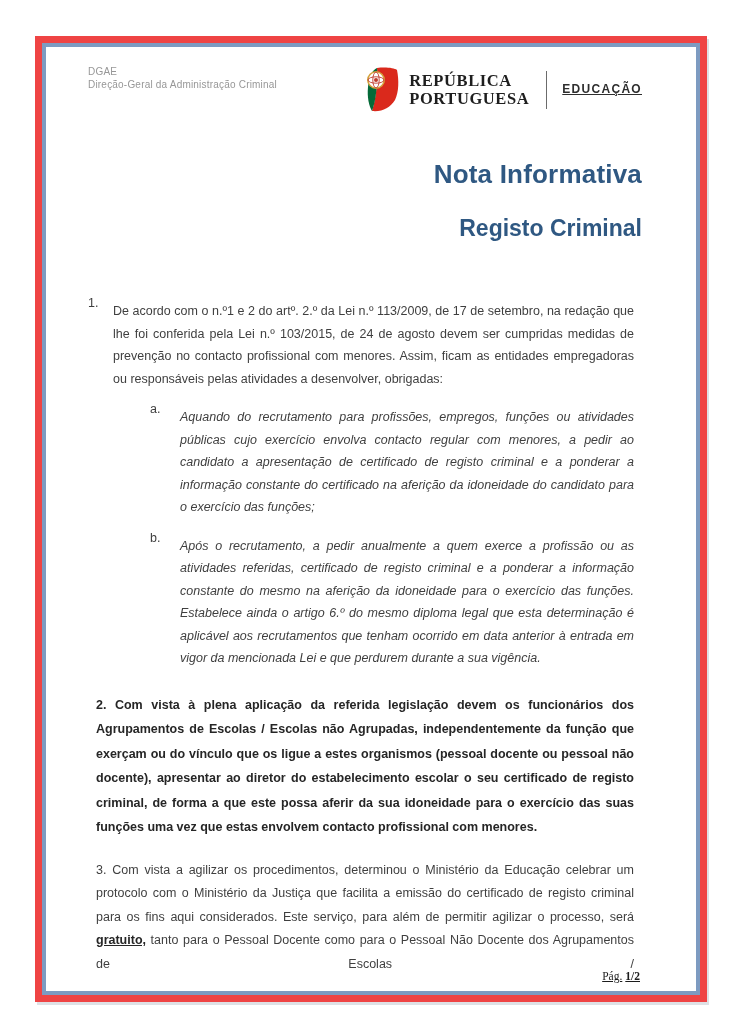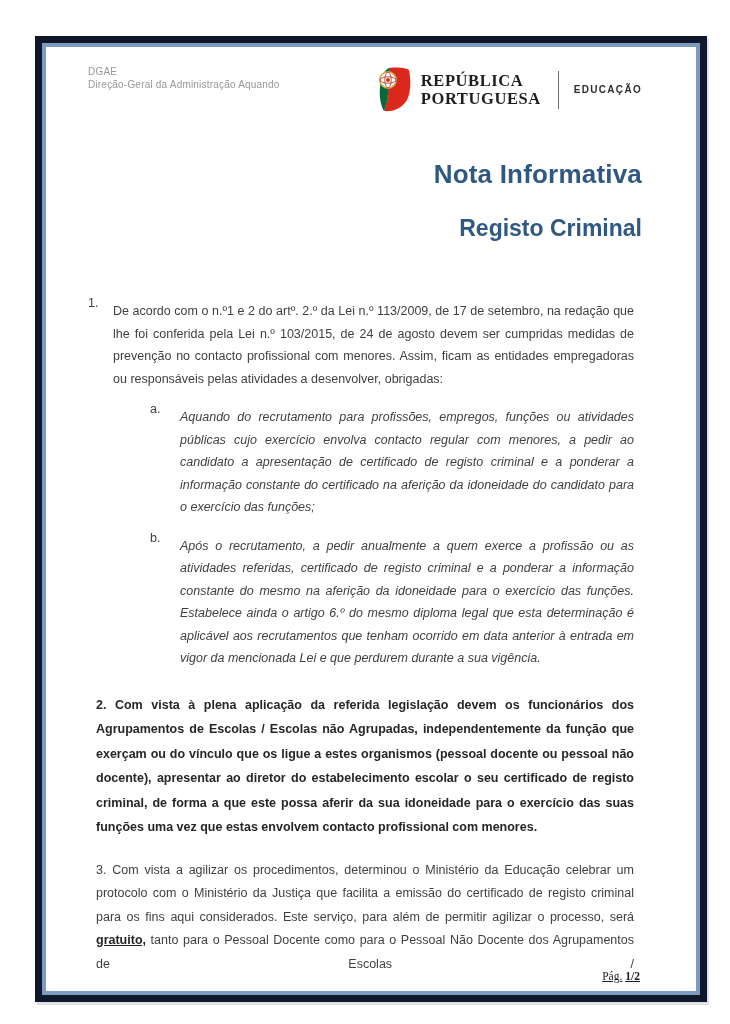--- a/index.html
+++ b/index.html
@@ -8,21 +8,21 @@
     position: relative;
     width: 730px;
     height: 1024px;
     background: #ffffff;
     font-family: "Liberation Sans", sans-serif;
     overflow: hidden;
   }
   .page-frame {
     position: absolute;
     left: 35px; top: 36px; right: 23px; bottom: 22px;
-    border: 7px solid #0f172a;
+    border: 7px solid #ef4444;
     background: #fef9c3;
     box-shadow: 2px 3px 0 rgba(160,168,180,0.35);
   }
   .page-inner {
     width: 100%; height: 100%;
     border: 4px solid #7D9BC1;
     background: #ffffff;
   }
   .page {
     position: relative;
@@ -39,22 +39,22 @@
     font-family: "Liberation Serif", serif;
     font-weight: 700;
     font-size: 16.5px;
     line-height: 18px;
     color: #1e1e1e;
     letter-spacing: 0.6px;
     margin-left: 9px;
   }
   .logo-divider { width: 1px; height: 38px; background: #6b6b6b; margin: 0 15px 0 17px; }
   .ministry {
-    font-size: 10px; letter-spacing: 1.3px; color: #2e2e2e; font-weight: 700;
-    align-self: center; margin-top: -2px;
+    font-size: 12px; letter-spacing: 1.3px; color: #2e2e2e; font-weight: 700;
+    align-self: center; margin-top: -2px; text-decoration: underline;
   }
   
   .titles { text-align: right; color: #2F5882; }
   .title-main { margin: 46px 0 0; font-size: 26px; font-weight: 700; letter-spacing: 0.2px; }
   .title-sub1 { margin: 25px 0 0; font-size: 23px; font-weight: 700; }
   .title-sub2 { margin: 30px 0 0; font-size: 17.5px; font-weight: 700; }
   
   .bodytext { margin-top: 50px; font-size: 12.5px; color: #3F3F3F; }
   .bodytext p { margin: 8px; text-align: justify; line-height: 22.5px; }
   .num-para { display: flex; }
@@ -86,21 +86,21 @@
 <body>
 
 <div class="canvas">
   <div class="page-frame">
     <div class="page-inner">
       <div class="page">
 
         <div class="hdr">
           <div class="org">
             <div>DGAE</div>
-            <div>Direção-Geral da Administração Aquando</div>
+            <div>Direção-Geral da Administração Criminal</div>
           </div>
           <div class="logo-group">
             <span class="flag-icon">
               <svg viewBox="0 0 36 46" width="36" height="46" aria-hidden="true">
                 <path d="M13,1 C22,0 30,1 33,3 C35,13 35,25 31,33 C26,41 18,45 8,44 C12,32 14,13 13,1 Z" fill="#DA291C"></path>
                 <path d="M13,1 C8,3 5,10 4,20 C3,31 5,39 8,44 C12,34 14,14 13,1 Z" fill="#046A38"></path>
                 <circle cx="12" cy="13" r="8.2" fill="#ffffff" stroke="#D4A33C" stroke-width="1.6"></circle>
                 <ellipse cx="12" cy="13" rx="8" ry="3.2" fill="none" stroke="#C03A2B" stroke-width="0.9"></ellipse>
                 <ellipse cx="12" cy="13" rx="3.2" ry="8" fill="none" stroke="#C03A2B" stroke-width="0.9"></ellipse>
                 <circle cx="12" cy="13" r="2" fill="#C03A2B"></circle>

